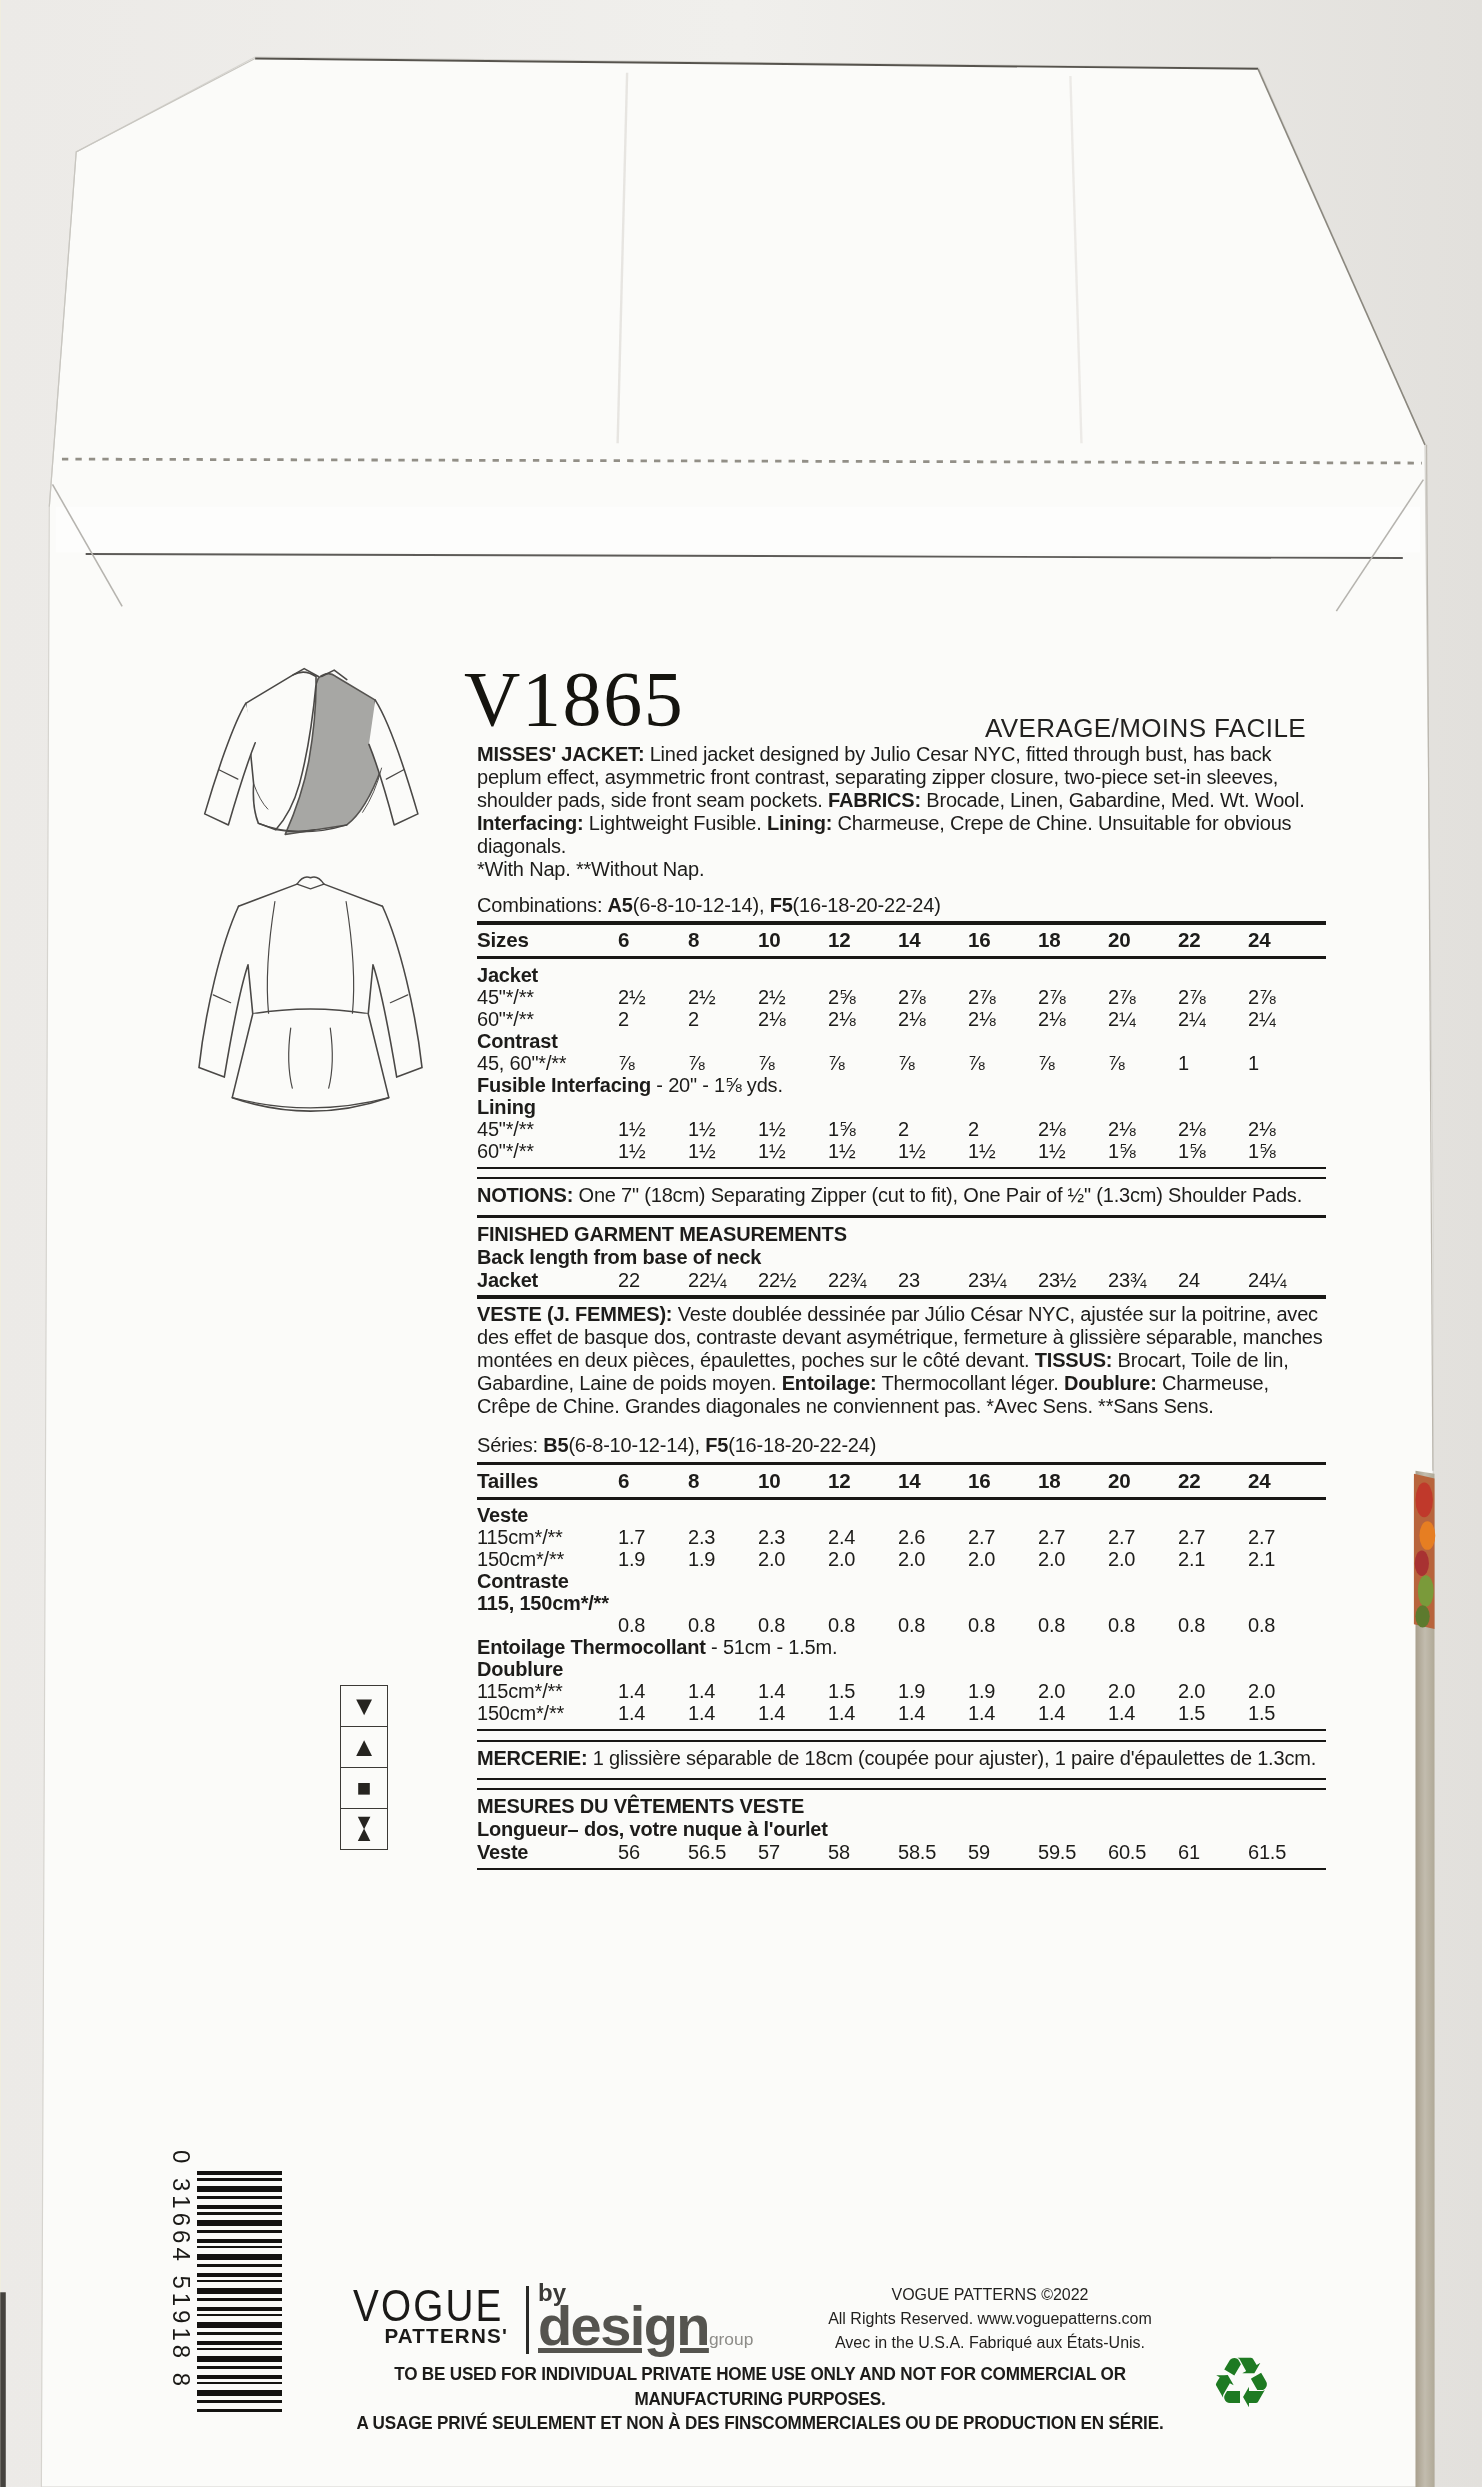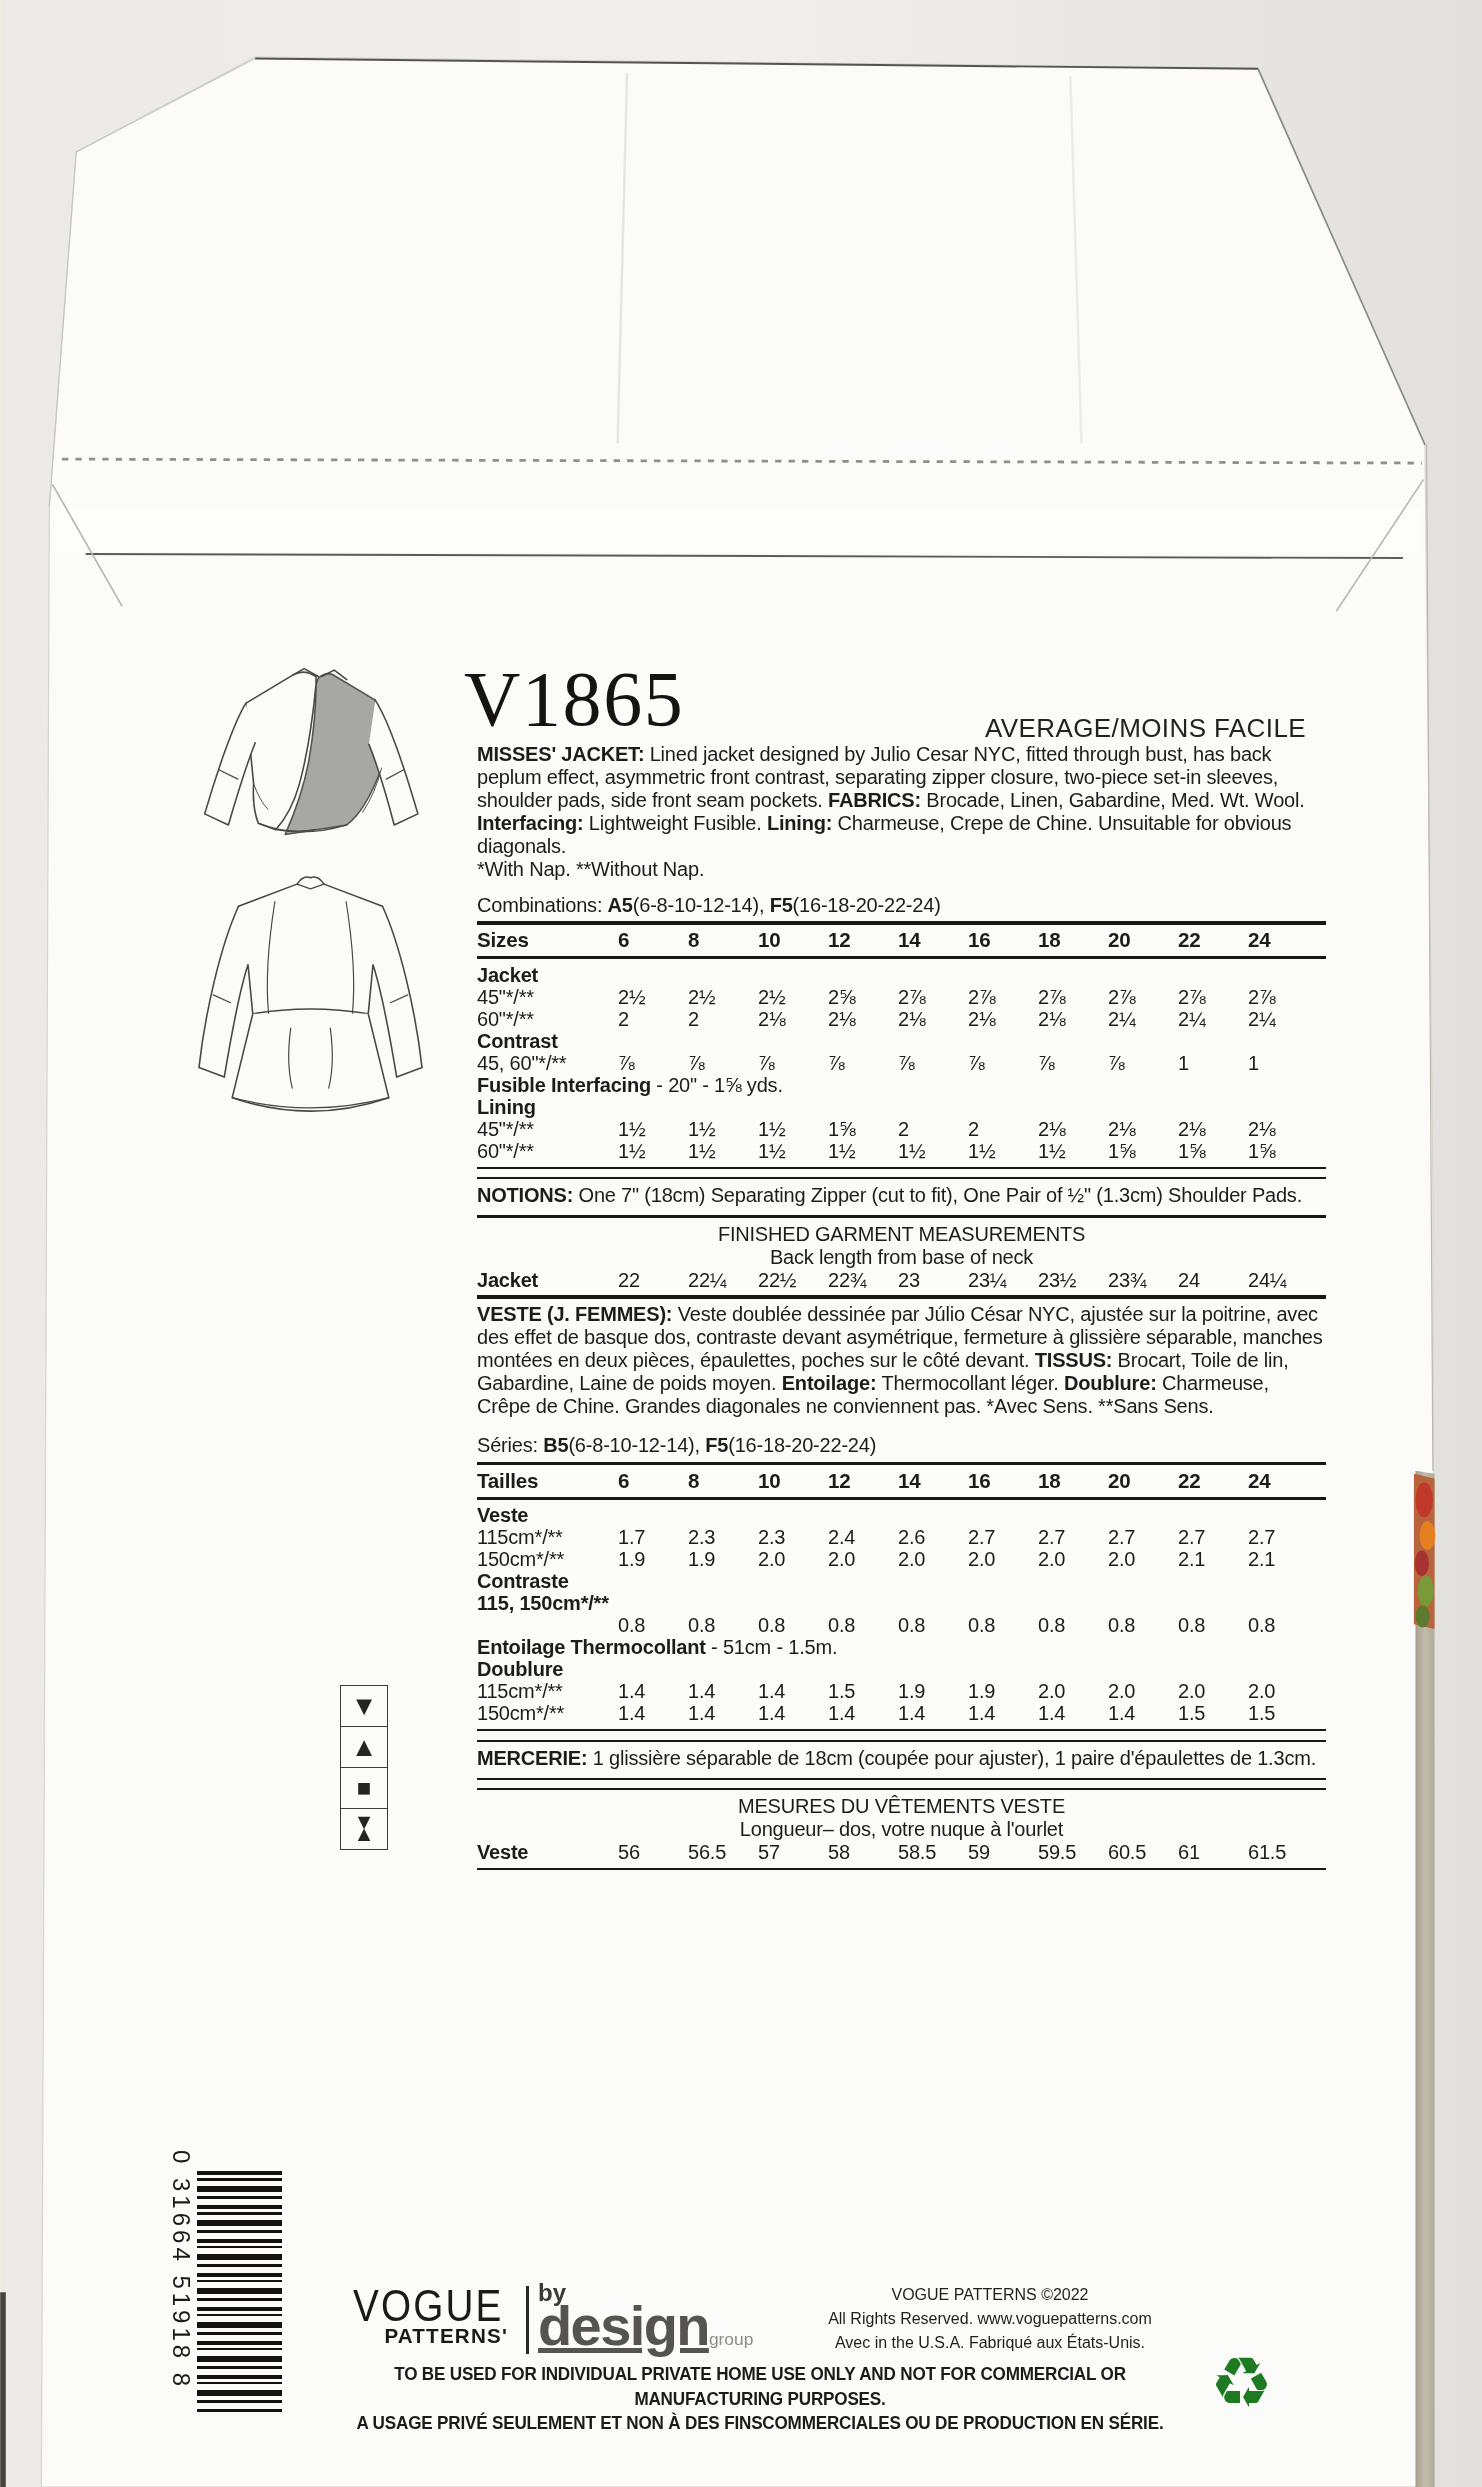--- a/index.html
+++ b/index.html
@@ -11,21 +11,21 @@
   
   .content{position:absolute;left:461px;top:743px;width:849px;font-size:20px;line-height:23px;letter-spacing:-0.2px;margin-left:16px;}
   .para{margin:0;}
   .rule{height:3.2px;background:#191816;margin-top:4.7px;margin-bottom:4.7px;}
   .rule.thin{height:2.4px;}
   .rule.dbl{height:8.7px;background:none;border-top:2.4px solid #191816;border-bottom:2.4px solid #191816;}
   .t-row{display:grid;grid-template-columns:141px repeat(10,70px);min-height:22px;line-height:22px;align-items:baseline;}
   .t-row .cell{white-space:nowrap;}
   .t-row .cell.label{grid-column:1;}
   .t-head{font-size:20.6px;}
-  .sect-head{font-weight:normal;margin:0;line-height:23px;text-align:center;}
+  .sect-head{font-weight:bold;margin:0;line-height:23px;}
   .mt6{margin-top:4.7px;} .mt10{margin-top:8px;} .mt16{margin-top:12.7px;} .mt20{margin-top:16px;}
   
   .pattern-number{position:absolute;left:464px;top:660px;font-family:"Liberation Serif",serif;
       font-size:78px;line-height:1;letter-spacing:1.6px;color:#15140f;}
   .difficulty{position:absolute;left:902px;top:690px;width:404px;text-align:right;
       font-size:26px;letter-spacing:0.4px;color:#232220;margin-top:23px;}
   
   .symbols{position:absolute;left:340px;top:1685px;width:46px;border:1.6px solid #3c3a36;background:#fbfbf9;}
   .symcell{height:40px;border-bottom:1.6px solid #3c3a36;display:flex;align-items:center;justify-content:center;
       font-size:27px;color:#262420;line-height:1;}

